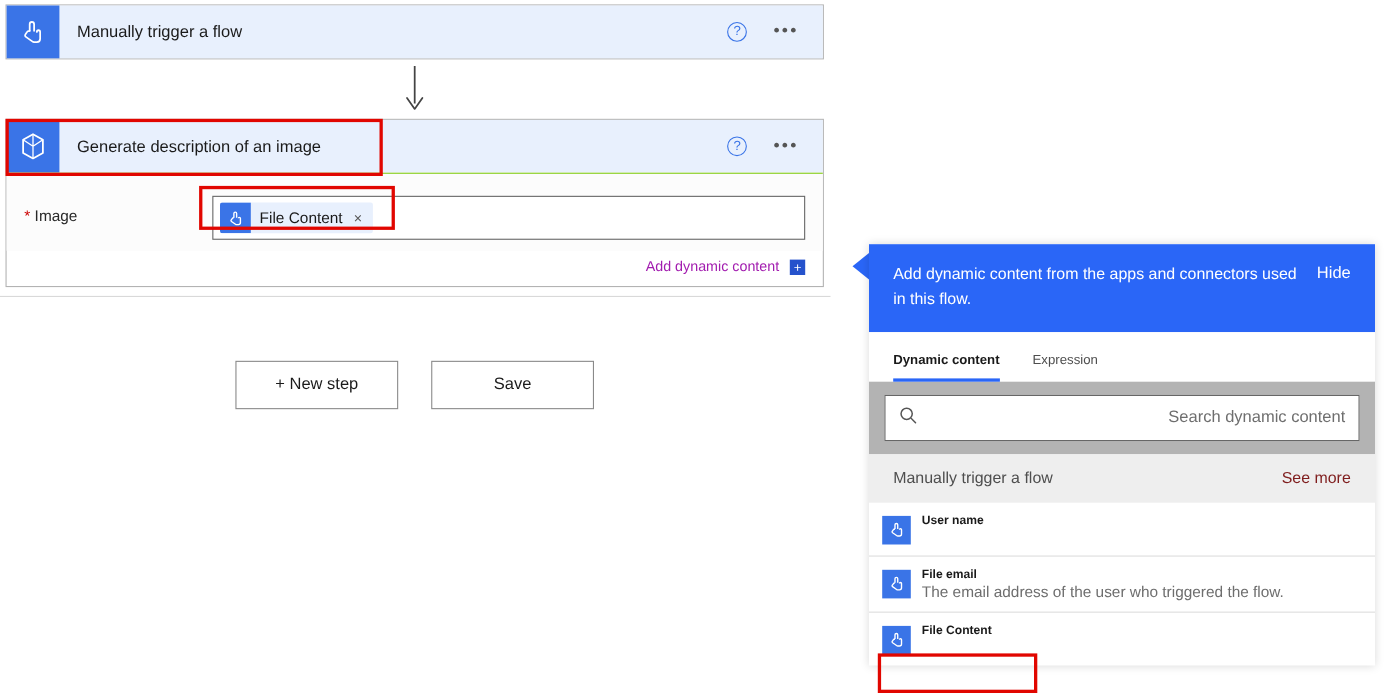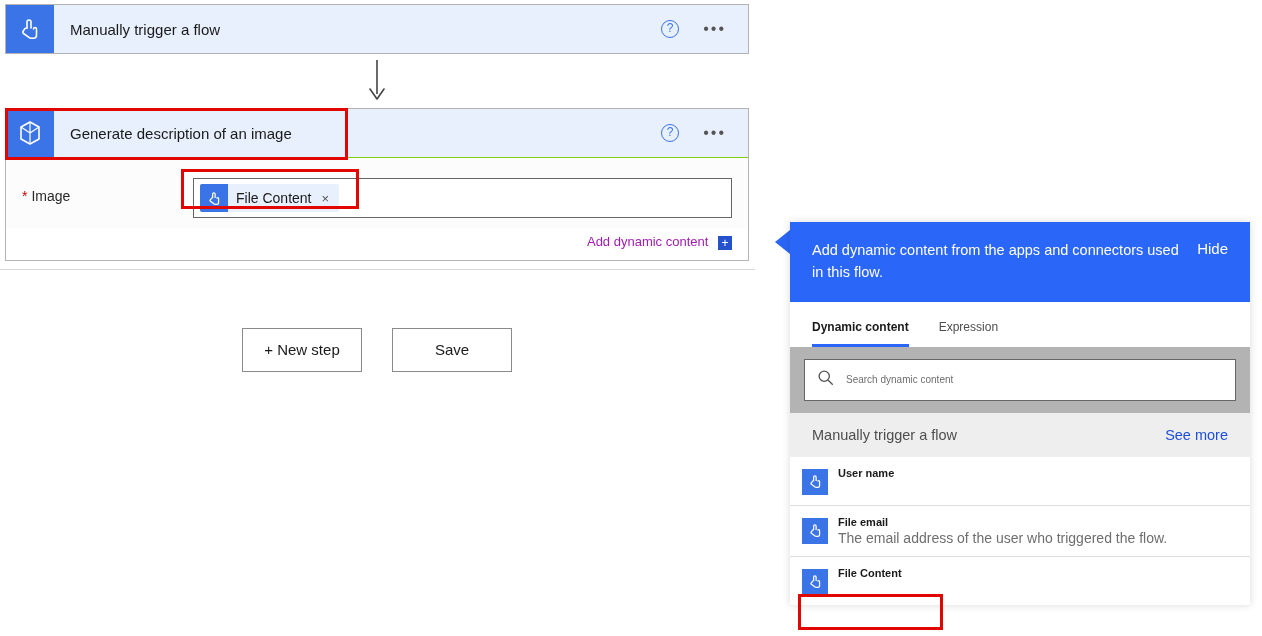--- a/index.html
+++ b/index.html
@@ -43,41 +43,41 @@
 
   .highlighted-input-box { position:absolute; left:181px; top:169px; width:178px; height:40px; border:3px solid #e10600; pointer-events:none; z-index:10; }
 
   .add-dynamic-line { text-align:right; padding:6px 16px 10px 0; font-size:13px; }
   .add-dynamic-line a { color:#a21caf; text-decoration:none; cursor:pointer;text-align:center; }
   .add-dynamic-line .plus-badge { display:inline-block; width:14px; height:14px; background:#2552cc; color:#fff; font-size:12px; text-align:center; line-height:14px; margin-left:6px; vertical-align:middle; }
 
   .bottom-sep { width:755px; border-top:1px solid #d9d9d9; margin-top:8px; }
 
   .bottom-buttons { display:flex; gap:30px; justify-content:center; width:744px; margin:58px 0 0 5px; }
-  .btn { width:120px; height:44px; border:1px solid #8a8a8a; background:#fff; font-size:15px; color:#1a1a1a; cursor:pointer; }
+  .btn { width:148px; height:44px; border:1px solid #8a8a8a; background:#fff; font-size:15px; color:#1a1a1a; cursor:pointer; }
 
   
   .dc-panel { position:absolute; left:790px; top:222px; width:460px; box-shadow:0 0 8px rgba(0,0,0,0.15); background:#fff; }
   .dc-pointer { position:absolute; left:775px; top:230px; width:0; height:0; border-top:12px solid transparent; border-bottom:12px solid transparent; border-right:15px solid #2a66f7; }
   .dc-header { background:#2a66f7; color:#fff; padding:18px 22px; display:flex; justify-content:space-between; gap:1px; }
   .dc-header .txt { font-size:14.5px; line-height:1.5; max-width:370px; }
   .dc-header .hide { font-size:15px; cursor:pointer; }
 
   .dc-tabs { display:flex; gap:30px; padding:18px 22px 0 22px; background:#fff; }
   .dc-tab { font-size:12px; color:#4e4e4e; padding-bottom:10px; cursor:pointer; }
   .dc-tab.active { color:#1a1a1a; font-weight:600; border-bottom:3px solid #2a66f7; }
 
   .dc-searchbar-wrap { background:#b3b3b3; padding:12px 14px; }
   .dc-searchbar { background:#fff; border:1px solid #666; height:42px; display:flex; align-items:center; padding:0 12px; gap:12px; }
   .dc-searchbar .mag { color:#555; }
-  .dc-searchbar input { border:none; outline:none; font-size:10px; flex:1; color:#6d28d9; }
+  .dc-searchbar input { border:none; outline:none; font-size:15px; flex:1; color:#6d28d9;text-align:right; }
   .dc-searchbar input::placeholder { color:#6e6e6e; }
 
   .dc-section-hdr { background:#eeeeee; display:flex; justify-content:space-between; align-items:center; padding:14px 22px; font-size:14.5px; color:#4e4e4e; }
-  .dc-section-hdr .see-more { color:#1d4ed8; cursor:pointer; }
+  .dc-section-hdr .see-more { color:#7f1d1d; cursor:pointer; }
 
   .dc-item { display:flex; gap:10px; padding:10px 18px 10px 12px; border-bottom:1px solid #ddd; cursor:pointer; }
   .dc-item .it-icon { width:26px; height:26px; background:#3a74e7; color:#fff; display:flex; align-items:center; justify-content:center; flex-shrink:0; margin-top:2px; }
   .dc-item .it-txt .it-name { font-weight:600; font-size:11px; color:#1a1a1a; }
   .dc-item .it-txt .it-desc { font-size:14px; color:#6e6e6e; margin-top:2px; }
 
   .highlighted-dc-item { position:absolute; left:798px; top:594px; width:145px; height:36px; border:3px solid #e10600; pointer-events:none; z-index:10; }
 
   .touch-icon svg { display:block; }
   .ai-icon svg { display:block; }

